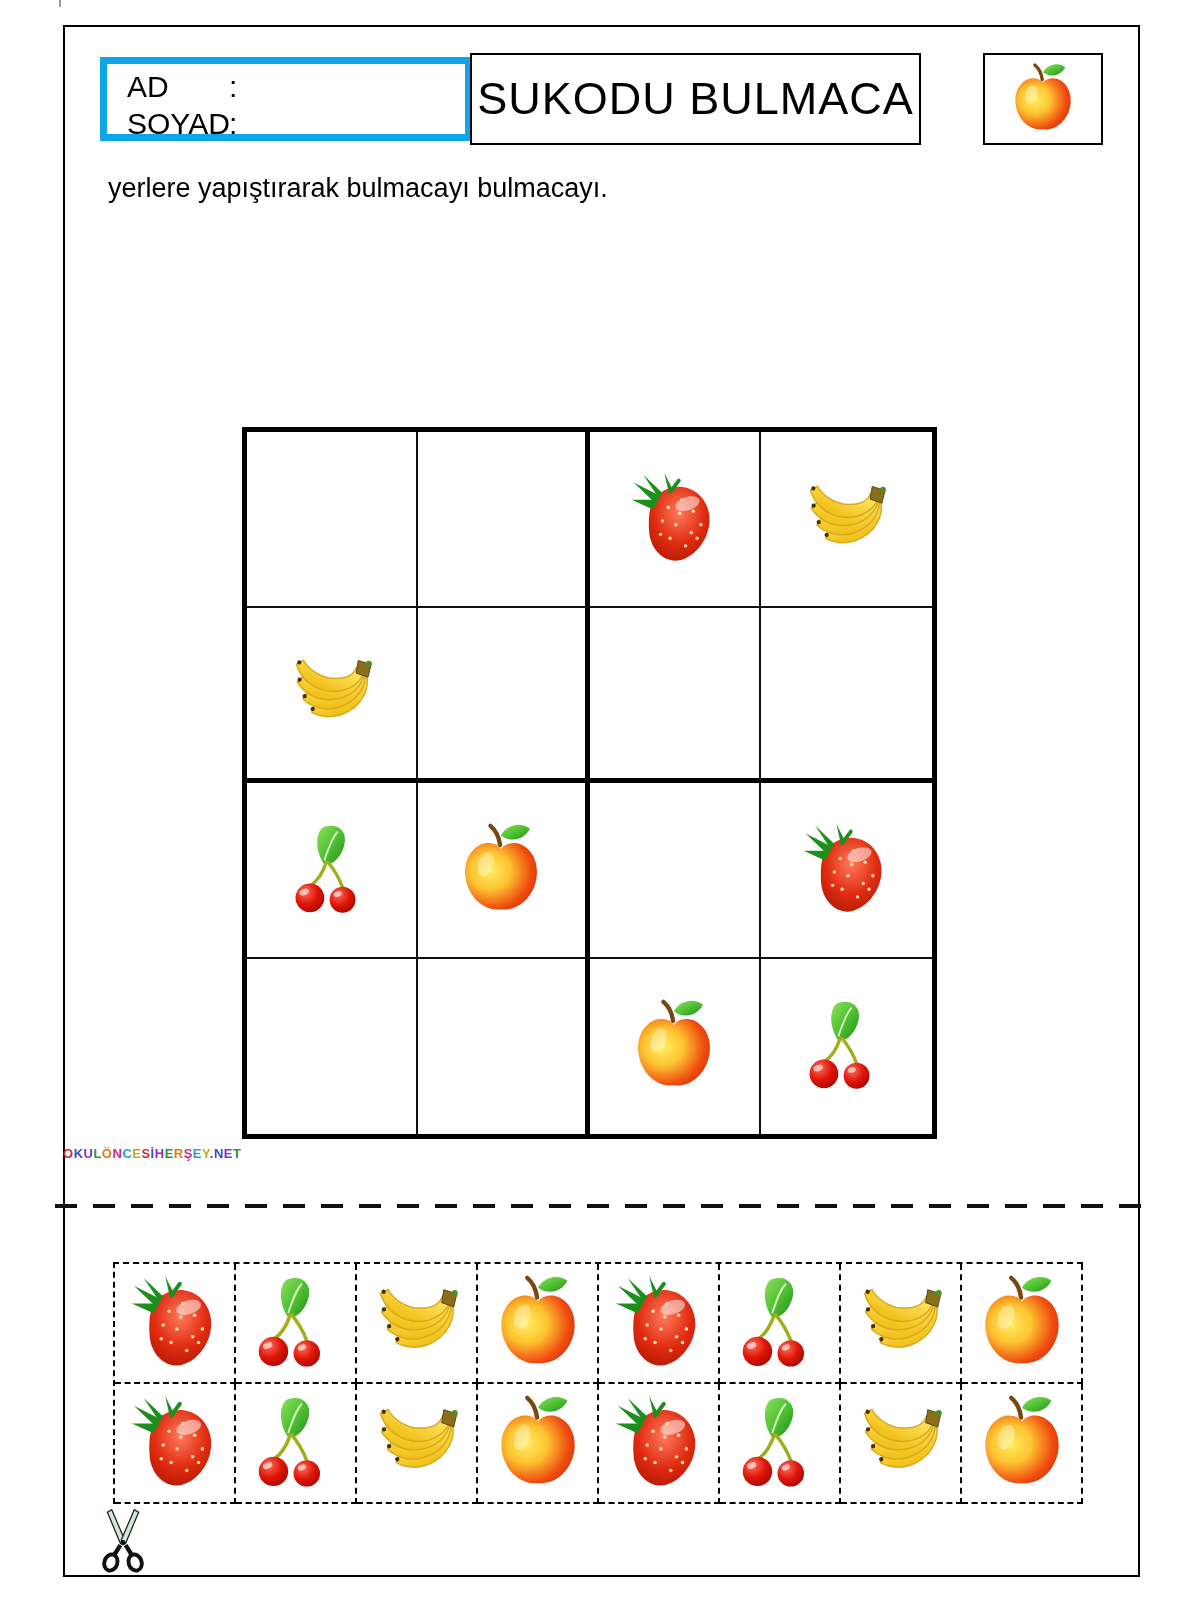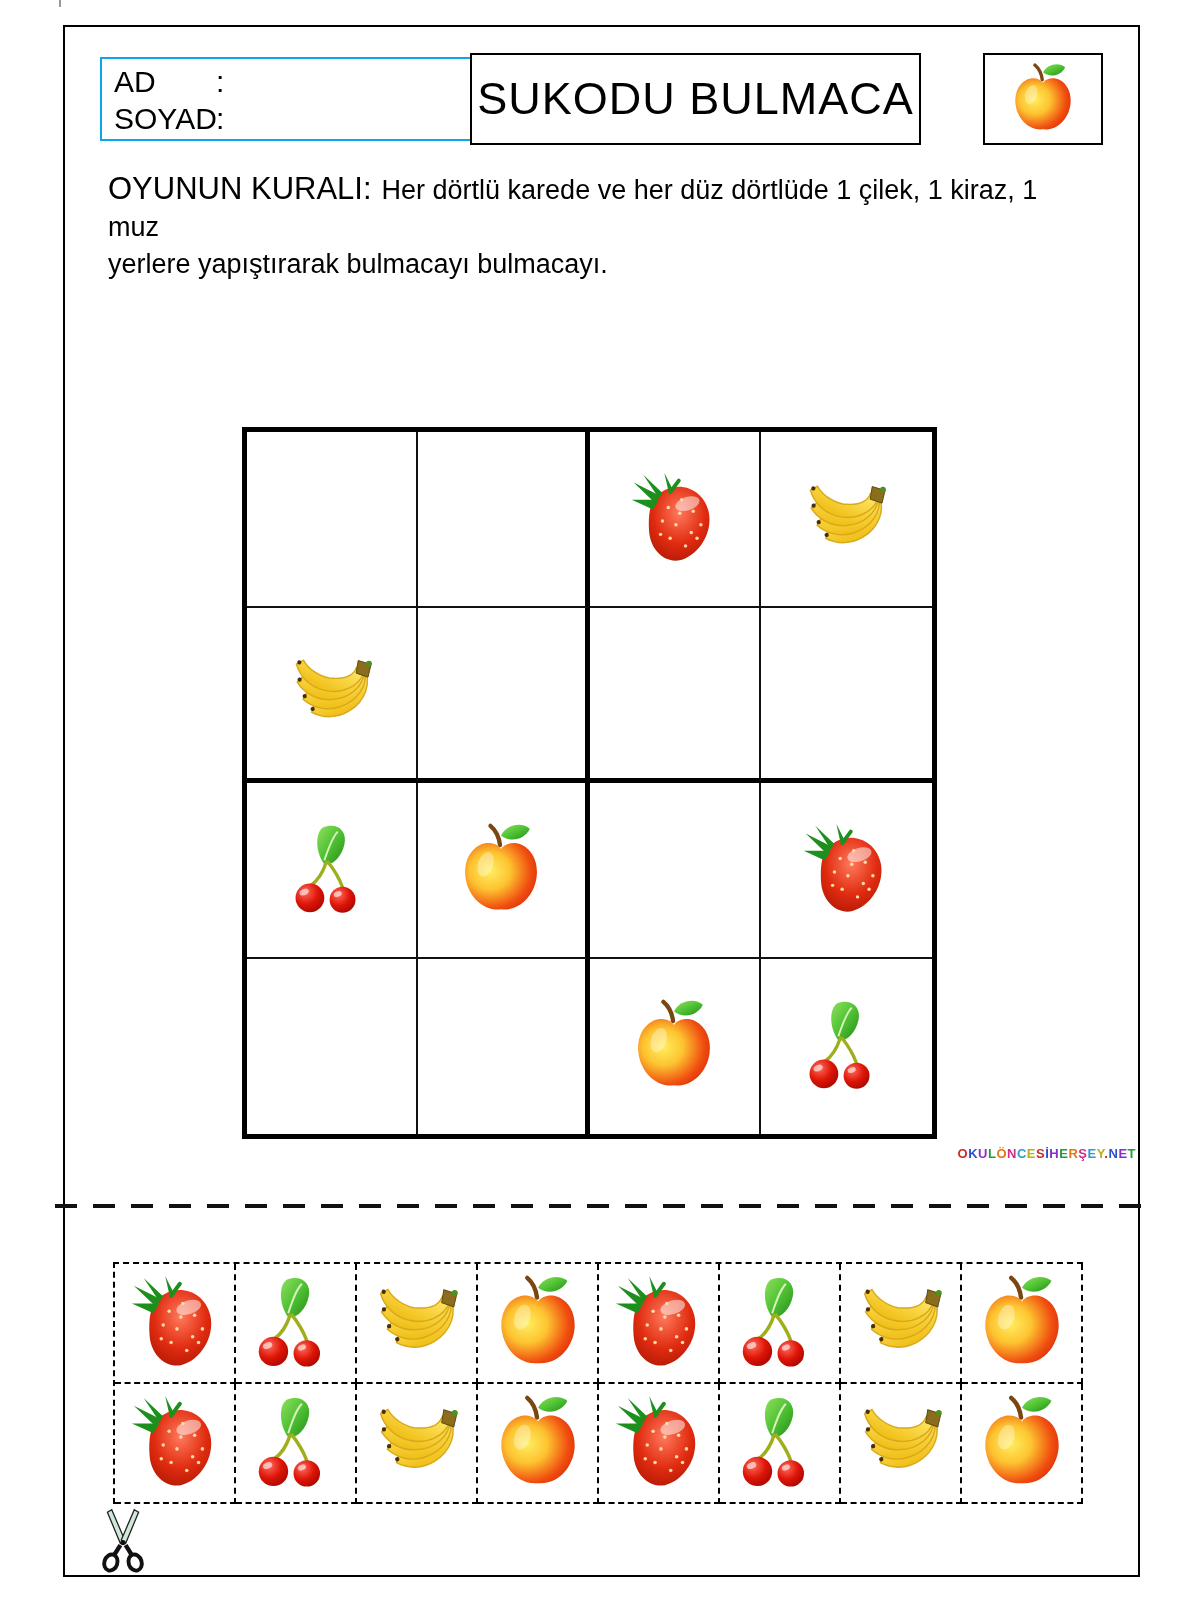--- a/index.html
+++ b/index.html
@@ -7,21 +7,21 @@
     width:1200px;height:1600px;position:relative;background:#ffffff;
     font-family:"Liberation Sans", sans-serif;color:#000;overflow:hidden;
   }
   .abs{position:absolute;box-sizing:border-box}
 
   
   .crop-tick{left:59px;top:0;width:2px;height:7px;background:#9a9a9a}
   .page-border{left:63px;top:25px;width:1077px;height:1552px;border:2px solid #000}
 
   
-  .name-box{left:100px;top:57px;width:372px;height:84px;border:2px solid #0ea5e9;padding:4px 0 0 12px;font-size:30px;line-height:37px}
+  .name-box{left:100px;top:57px;width:372px;height:84px;border:7px solid #0ea5e9;padding:4px 0 0 20px;font-size:30px;line-height:37px}
   .name-row .lbl{display:inline-block;width:102px}
   .title-box{left:470px;top:53px;width:451px;height:92px;border:2px solid #000;display:flex;align-items:center;justify-content:center}
   .page-title{font-size:45px;letter-spacing:1px;white-space:nowrap}
   .logo-box{left:983px;top:53px;width:120px;height:92px;border:2px solid #000;display:flex;align-items:center;justify-content:center}
   .logo-fruit{width:74px;height:80px}
 
   
   .instructions{left:108px;top:170px;width:980px;font-size:27px;line-height:37px}
   .instructions .lead{font-size:31px}
   .instructions .after-lead{margin-left:10px}
@@ -30,21 +30,21 @@
   .puzzle{left:242px;top:427px;width:695px;height:712px;border:5px solid #000;background:#fff;
     display:grid;grid-template-columns:repeat(4,1fr);grid-template-rows:repeat(4,1fr)}
   .pz-cell{border-right:2px solid #111;border-bottom:2px solid #111;display:flex;align-items:center;justify-content:center}
   .pz-cell:nth-child(4n+2){border-right:5px solid #000}
   .pz-cell:nth-child(4n){border-right:none}
   .pz-cell:nth-child(n+5):nth-child(-n+8){border-bottom:5px solid #000}
   .pz-cell:nth-child(n+13){border-bottom:none}
   .pz-cell .fruit{width:96px;height:96px}
 
   
-  .watermark{left:63px;top:1146px;width:1073px;text-align:right;font-size:13px;font-weight:bold;letter-spacing:0.5px}
+  .watermark{left:63px;top:1146px;width:1073px;text-align:left;font-size:13px;font-weight:bold;letter-spacing:0.5px}
 
   
   .cut-line{left:55px;top:1204px;width:1092px;height:4px;
     background:repeating-linear-gradient(90deg,#111 0 22px,transparent 22px 38px)}
 
   
   .cutout{left:113px;top:1262px;display:grid;grid-template-columns:repeat(8,121px);grid-auto-rows:120px;
     border-top:2px dashed #000;border-left:2px dashed #000}
   .cut-cell{border-right:2px dashed #000;border-bottom:2px dashed #000;display:flex;align-items:center;justify-content:center}
   .cut-cell .fruit{width:98px;height:98px}
@@ -176,23 +176,20 @@
 <div class="abs title-box">
   <span class="page-title">SUKODU BULMACA</span>
 </div>
 <div class="abs logo-box">
   <svg class="logo-fruit">
       <use href="#fruit-apple" xlink:href="#fruit-apple"></use>
     </svg>
 </div>
 
 <div class="abs instructions">
-  <div>
-    <span class="lead">OYUNUN KURALI:</span><span class="after-lead">Her dörtlü karede ve her düz dörtlüde 1 çilek, 1 kiraz, 1 muz</span>
-  </div>
   <div>yerlere yapıştırarak bulmacayı bulmacayı.</div>
 </div>
 
 <div class="abs puzzle">
   <div class="pz-cell"></div>
   <div class="pz-cell"></div>
   <div class="pz-cell">
       <svg class="fruit fruit-strawberry">
         <use href="#fruit-strawberry" xlink:href="#fruit-strawberry"></use>
       </svg>

